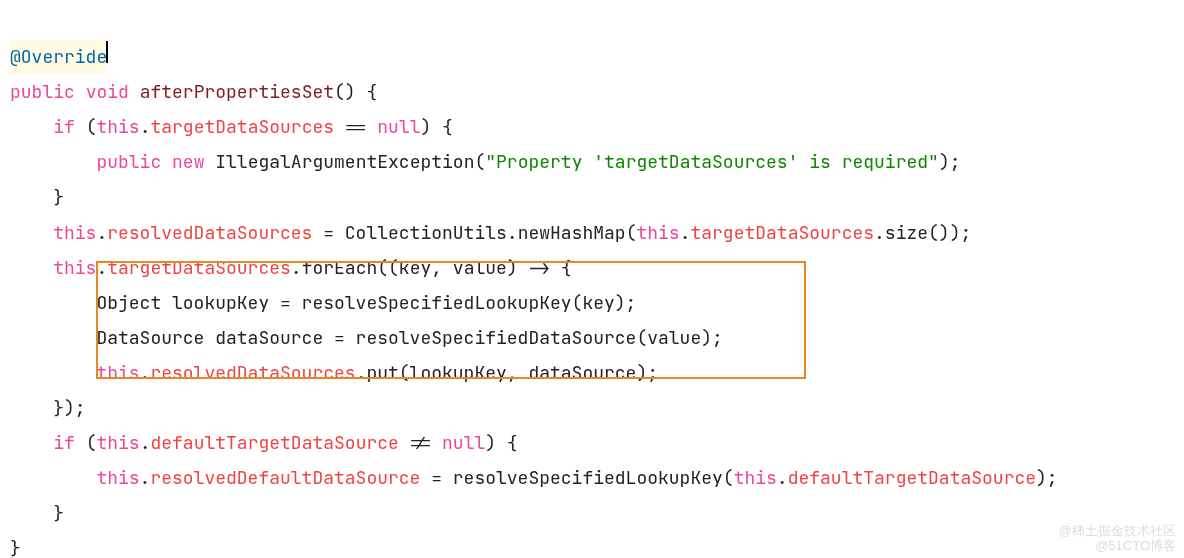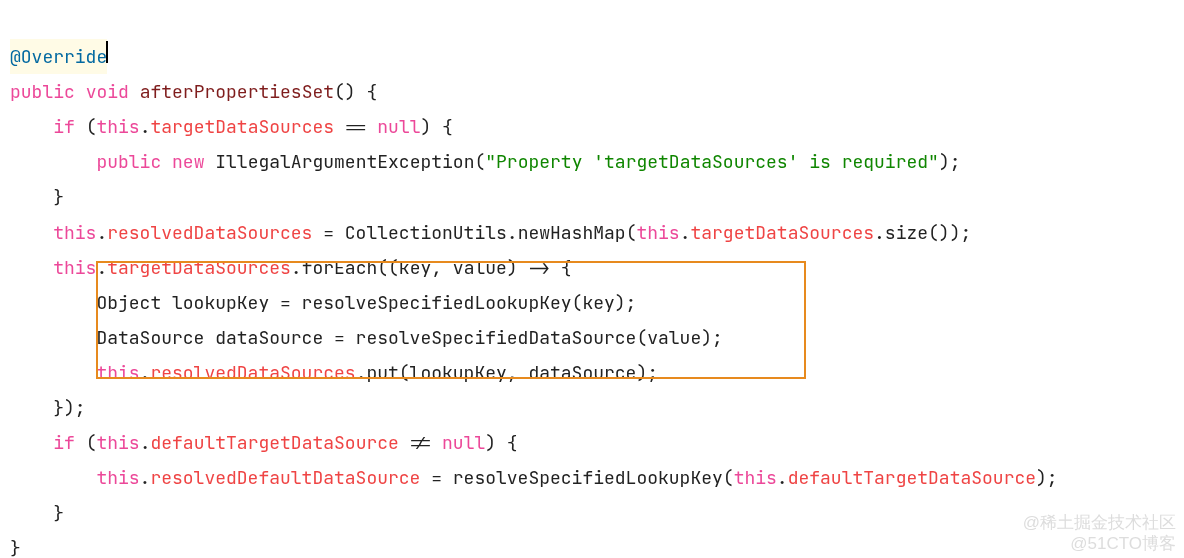--- a/index.html
+++ b/index.html
@@ -9,21 +9,21 @@
   .hl{background:#fffbe6;display:inline-block;position:relative}
   .cursor{position:absolute;right:-1px;top:2px;width:2px;height:22px;background:#000}
   .k{color:#ec4899}       
   .fn{color:#7f1d1d}      
   .fld{color:#ef4444}     
   .it{}
   .s{color:#0f8600}       
   .ann{color:#0369a1}
   .box{position:absolute;border:2px solid #e78a1e;
        left:96px;top:261px;width:706px;height:114px;pointer-events:none}
-  .watermark{position:absolute;right:8px;bottom:4px;font-size:17px;color:#ddd;
+  .watermark{position:absolute;right:8px;bottom:4px;font-size:13px;color:#ddd;
     font-family:sans-serif;line-height:1.2;text-align:right}
 </style>
 </head>
 <body>
 
 <div class="code">
 <span class="hl"><span class="ann">@Override</span><span class="cursor"></span></span>
 <span><span class="k">public</span> <span class="k">void</span> <span class="fn">afterPropertiesSet</span>() {</span>
 <span>    <span class="k">if</span> <span>(</span><span class="k">this</span>.<span class="fld">targetDataSources</span> <span>== </span><span class="k">null</span><span>) {</span></span>
 <span>        <span class="k">public</span> <span class="k">new</span> <span>IllegalArgumentException</span>(<span class="s">"Property 'targetDataSources' is required"</span><span>);</span></span>

